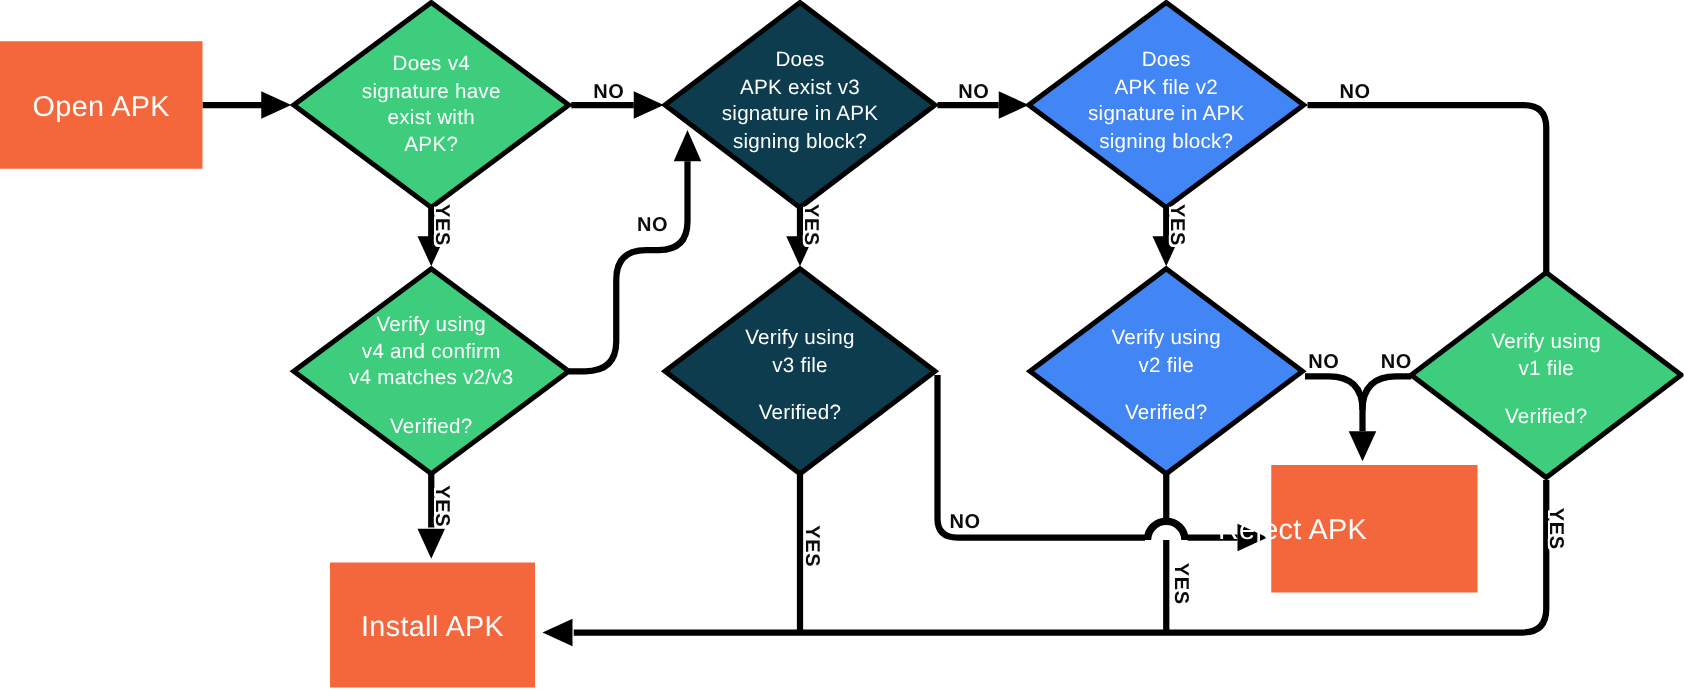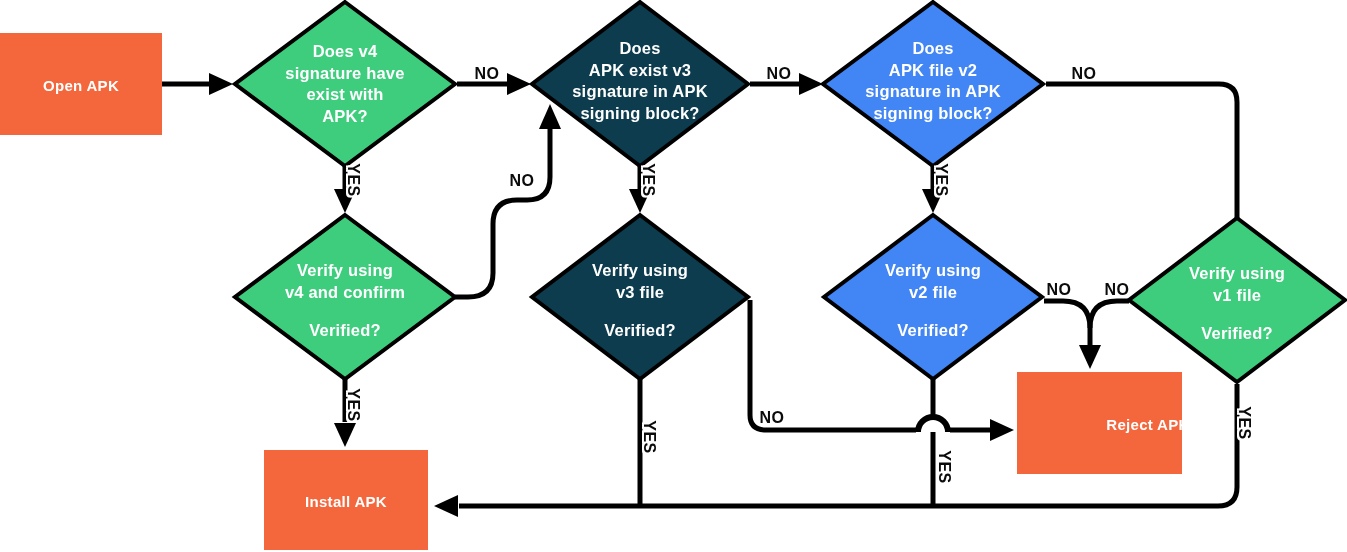--- a/index.html
+++ b/index.html
@@ -8,27 +8,27 @@
     width:1347px;height:552px;
     background:#fff;
     font-family:"Liberation Sans","DejaVu Sans",sans-serif;
     overflow:hidden;
   }
   #wires{position:absolute;left:0;top:0;width:1347px;height:552px;}
   .node-text{
     position:absolute;
     transform:translate(-50%,-50%);
     display:flex;flex-direction:column;align-items:center;justify-content:center;
-    text-align:center;color:#ffffff;font-weight:700;
+    text-align:center;color:#ffffff;font-weight:400;
     pointer-events:none;
   }
   .diamond-text{font-size:16.5px;line-height:21.5px;letter-spacing:.2px;}
   .diamond-text .line{white-space:nowrap;}
   .diamond-text .sub{margin-top:17px;white-space:nowrap;}
-  .rect-text{font-size:15px;letter-spacing:.3px;white-space:nowrap;}
+  .rect-text{font-size:23px;letter-spacing:.3px;white-space:nowrap;}
   .elabel{
     position:absolute;
     transform:translate(-50%,-50%);
     font-size:16px;font-weight:800;color:#0b0b0b;letter-spacing:.5px;
     white-space:nowrap;
     text-shadow:-2px -2px 0 #fff,2px -2px 0 #fff,-2px 2px 0 #fff,2px 2px 0 #fff,
                  0 -2px 0 #fff,0 2px 0 #fff,-2px 0 0 #fff,2px 0 0 #fff;
     pointer-events:none;
   }
   .elabel.rot{transform:translate(-50%,-50%) rotate(90deg);}
@@ -109,20 +109,21 @@
   <div class="node-text diamond-text" style="left:933px;top:81px;">
     <span class="line">Does</span>
     <span class="line">APK file v2</span>
     <span class="line">signature in APK</span>
     <span class="line">signing block?</span>
   </div>
 
   <div class="node-text diamond-text" style="left:345px;top:301px;">
     <span class="line">Verify using</span>
     <span class="line">v4 and confirm</span>
+    <span class="line">v4 matches v2/v3</span>
     <span class="sub">Verified?</span>
   </div>
 
   <div class="node-text diamond-text" style="left:640px;top:301px;">
     <span class="line">Verify using</span>
     <span class="line">v3 file</span>
     <span class="sub">Verified?</span>
   </div>
 
   <div class="node-text diamond-text" style="left:933px;top:301px;">
@@ -130,21 +131,21 @@
     <span class="line">v2 file</span>
     <span class="sub">Verified?</span>
   </div>
 
   <div class="node-text diamond-text" style="left:1237px;top:304px;">
     <span class="line">Verify using</span>
     <span class="line">v1 file</span>
     <span class="sub">Verified?</span>
   </div>
 
-  <div class="node-text rect-text" style="left:1148px;top:424px;">
+  <div class="node-text rect-text" style="left:1034px;top:424px;">
     <span>Reject APK</span>
   </div>
 
   <div class="node-text rect-text" style="left:346px;top:501px;text-align:center;">
     <span>Install APK</span>
   </div>
 
   <div class="elabel" style="left:487px;top:74px;">NO</div>
   <div class="elabel" style="left:779px;top:74px;">NO</div>
   <div class="elabel" style="left:1084px;top:74px;">NO</div>

